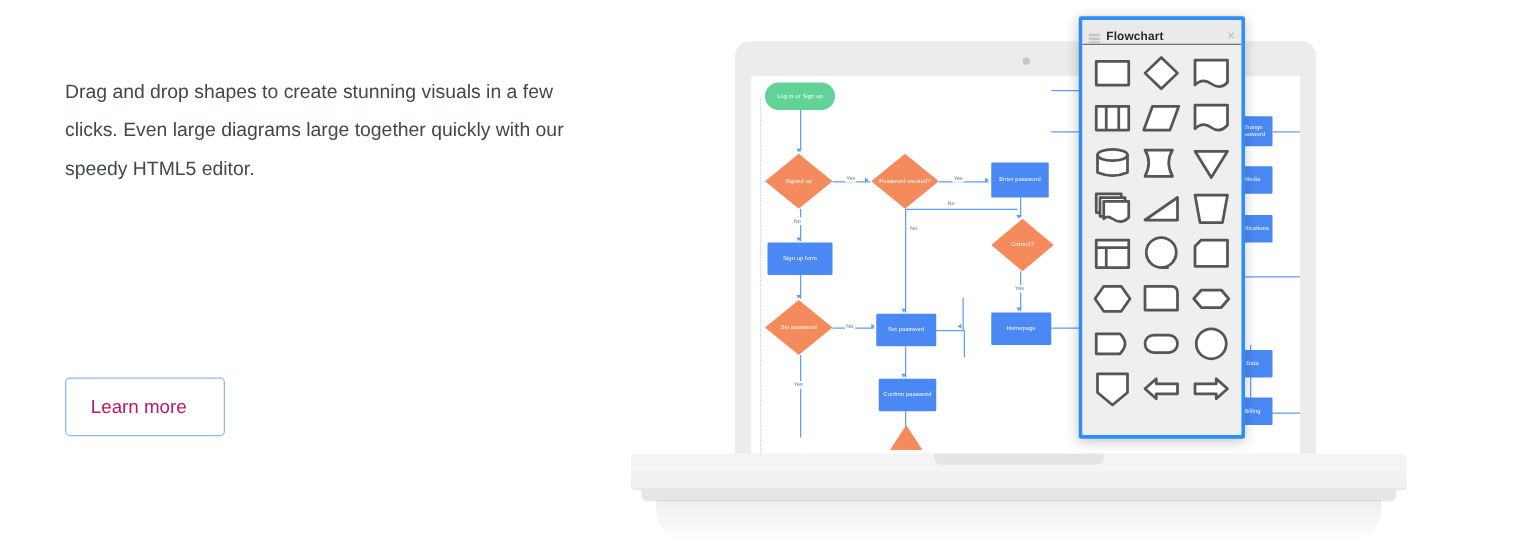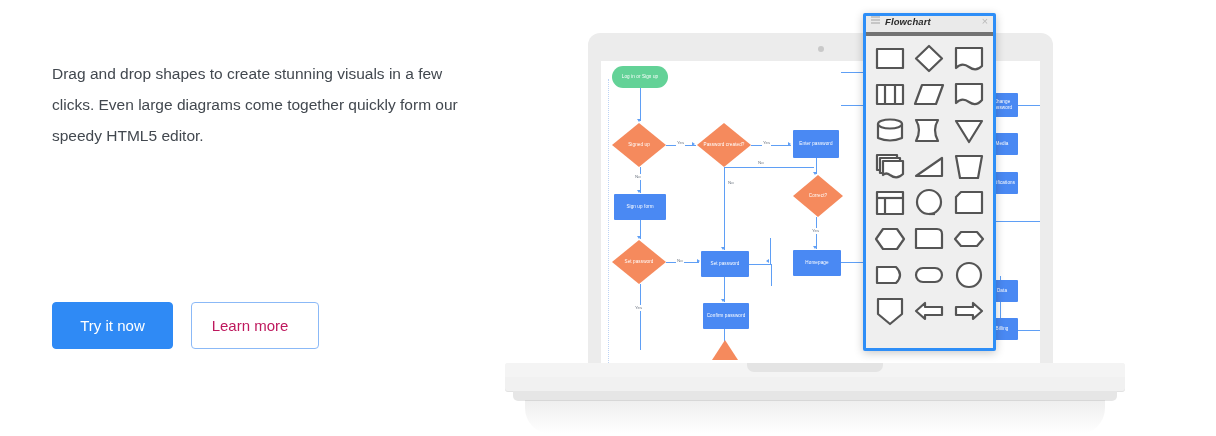--- a/index.html
+++ b/index.html
@@ -112,23 +112,22 @@
   }
 
   
   .palette {
     position:absolute; left:863px; top:13px; width:133px; height:338px;
     background:#efefef; border:3px solid #2e8ef7; border-radius:2px;
     box-shadow: 0 2px 10px rgba(0,0,0,.22); z-index:50;
   }
   .pal-title {
     position:relative; height:20px; background:#eaeaea;
-    border-bottom:4px solid #737373; display:flex; align-items:flex-start;
+    border-bottom:1px solid #737373; display:flex; align-items:flex-end;
     padding: 0 5px;
-    font-style: italic;
   }
   .grip { width:9px; height:8px; margin-right:5px; display:flex; flex-direction:column; justify-content:space-between; }
   .grip i { display:block; height:1.6px; background:#c6c6c6; }
   .pal-title-text { font-size:9.5px; font-weight:bold; color:#2a2a2a; letter-spacing:.1px; }
   .pal-close { margin-left:auto; font-size:11px; color:#b9b9b9; line-height:1; cursor:pointer; }
   .pal-body {
     display:grid; grid-template-columns: repeat(3, 1fr);
     gap: 4px 2px; padding: 7px 5px; background:#efefef; height: 312px;
     align-content: start;
   }
@@ -138,25 +137,24 @@
   .shape-cell svg { display:block; }
   .shape-cell svg * { fill:#fff; stroke:#555; stroke-width:2.2; stroke-linejoin:round; }
   .shape-cell svg .nofill { fill:none; }
 </style>
 </head>
 <body>
 
 <div class="page">
 
   <div class="copy">
-    <p class="body-copy">Drag and drop shapes to create stunning visuals in a few clicks. Even large diagrams come together quickly form our speedy HTML5 editor.</p>
+    <p class="body-copy">Drag and drop shapes to create stunning visuals in a few clicks. Even large diagrams large together quickly with our speedy HTML5 editor.</p>
   </div>
 
   <div class="btn-row">
-    <div class="btn btn-primary">Try it now</div>
     <div class="btn btn-outline">Learn more</div>
   </div>
 
   <div class="laptop">
     <div class="lid">
       <div class="camera"></div>
       <div class="screen">
 
         <div class="canvas" id="canvas">
             <div class="guide" style="left:7px;"></div>

